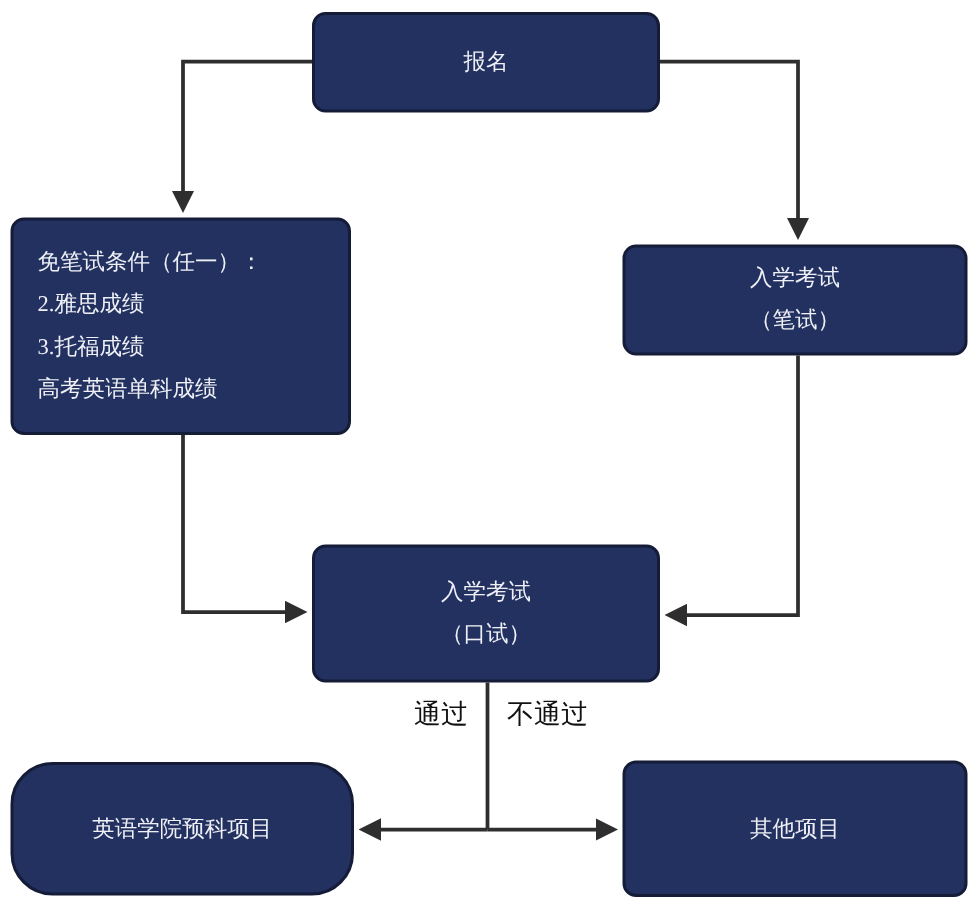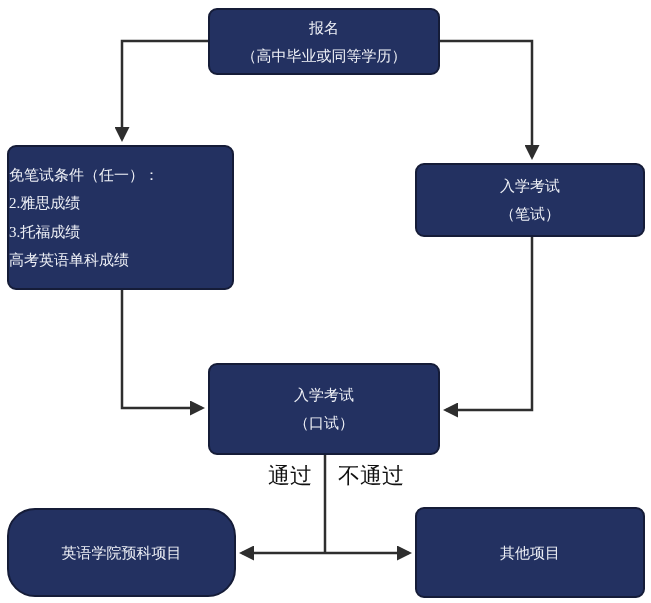--- a/index.html
+++ b/index.html
@@ -46,28 +46,28 @@
     flex-direction: column;
     justify-content: center;
     align-items: center;
     text-align: center;
   }
   .box span { display: block; }
 
   .box.left-align {
     align-items: flex-start;
     text-align: left;
-    padding: 4px 8px 4px 0;
+    padding: 4px 8px 4px 16px;
     line-height: 28.4px;
   }
 
   .edge-label {
     position: absolute;
     color: var(--label-text);
-    font-size: 22px;
+    font-size: 18px;
     line-height: 24px;
     white-space: nowrap;
   }
   .edge-label.pass { left: 250px; top: 464px; width: 62px; text-align: right; }
   .edge-label.fail { left: 338px; top: 464px; }
 </style>
 </head>
 <body>
 
 <div class="canvas">
@@ -82,21 +82,20 @@
     <path class="edge" d="M 439 41 L 532 41 L 532 157" marker-end="url(#arr)"></path>
     <path class="edge" d="M 122 290 L 122 408 L 202 408" marker-end="url(#arr)"></path>
     <path class="edge" d="M 532 237 L 532 410 L 446 410" marker-end="url(#arr)"></path>
     <path class="edge" d="M 325 455 L 325 553"></path>
     <path class="edge" d="M 325 553 L 242 553" marker-end="url(#arr)"></path>
     <path class="edge" d="M 325 553 L 409 553" marker-end="url(#arr)"></path>
   </svg>
 
   <div class="box" style="left:208px; top:8px; width:232px; height:67px;">
     <span>报名</span>
-    <span>（高中毕业或同等学历）</span>
   </div>
 
   <div class="box left-align" style="left:7px; top:145px; width:227px; height:145px;">
     <span>免笔试条件（任一）：</span>
     <span>2.雅思成绩</span>
     <span>3.托福成绩</span>
     <span>高考英语单科成绩</span>
   </div>
 
   <div class="box" style="left:415px; top:163px; width:230px; height:74px;">

